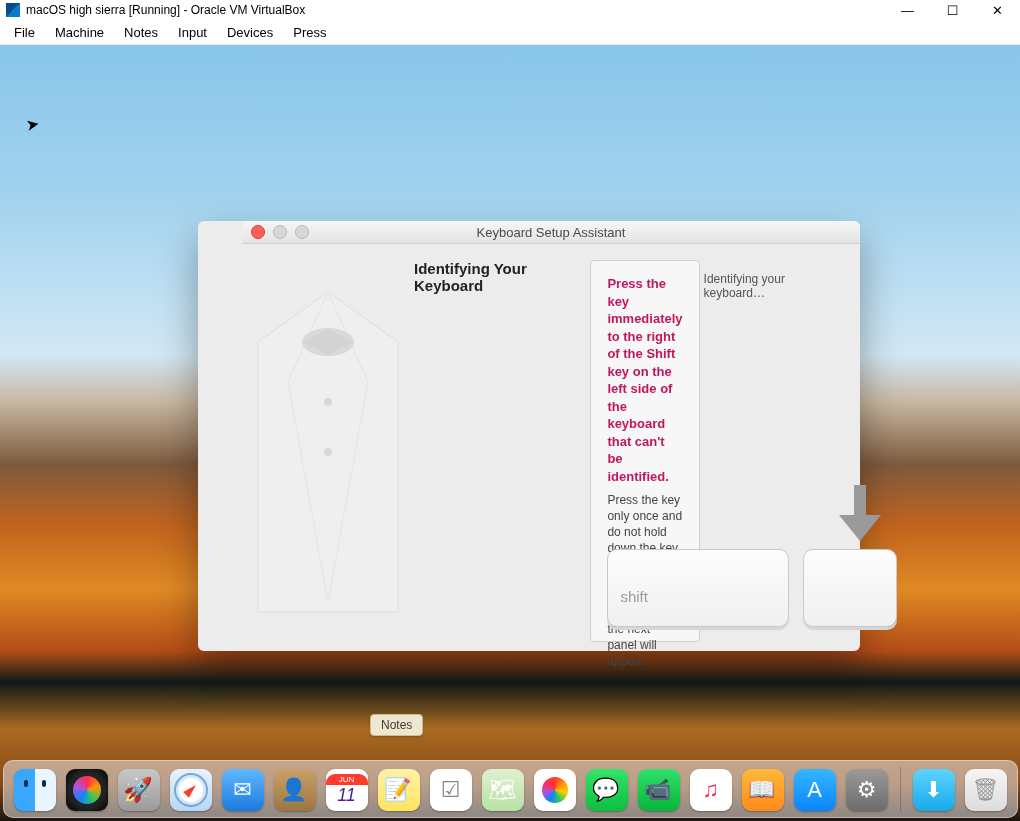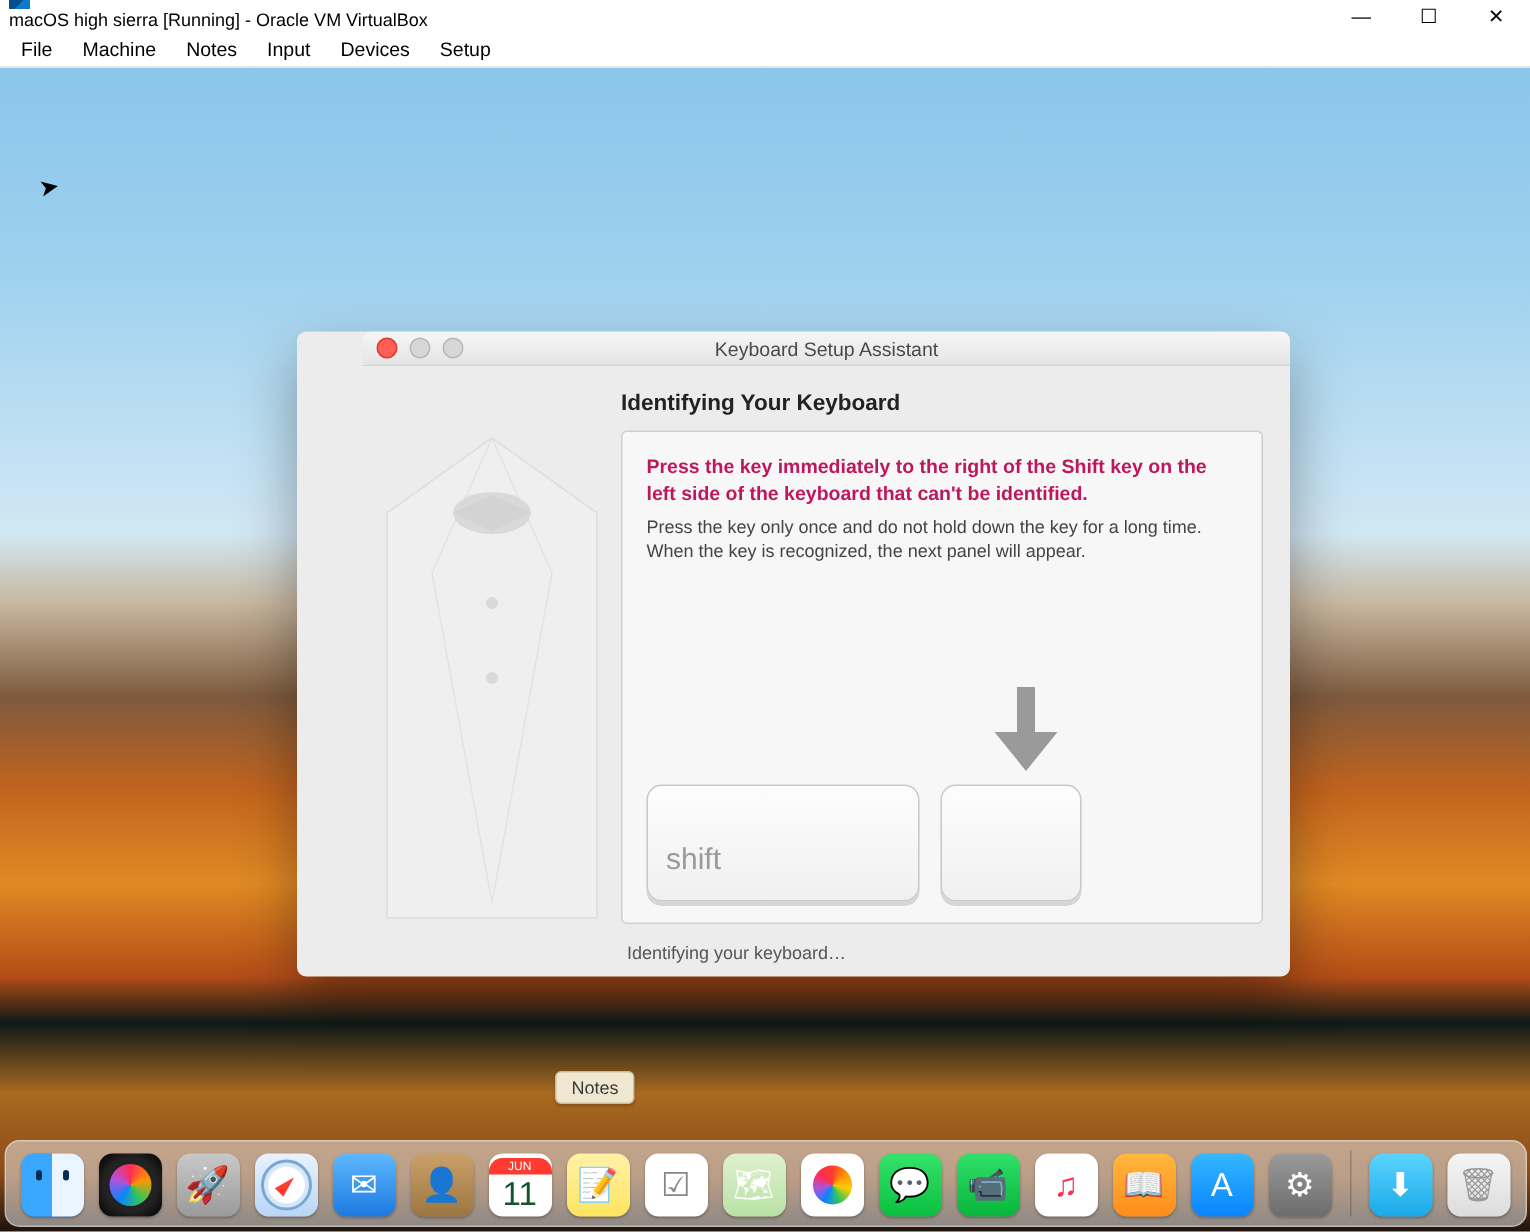--- a/index.html
+++ b/index.html
@@ -1,17 +1,17 @@
 <!DOCTYPE html>
 <html><head>
 <meta charset="utf-8">
 <style>
   html,body{margin:0;padding:0;width:1020px;height:821px;font-family:-apple-system,"Segoe UI",Arial,sans-serif;overflow:hidden;background:#fff;}
   
-  .win-titlebar{height:20px;display:flex;align-items:flex-start;padding:0 6px;font-size:12px;color:#000;flex-direction:column;}
+  .win-titlebar{height:20px;display:flex;align-items:center;padding:0 6px;font-size:12px;color:#000;}
   .win-titlebar .vb-icon{width:14px;height:14px;background:linear-gradient(135deg,#064f8e 50%,#0b7bc6 50%);margin-right:6px;}
   .win-ctrls{position:absolute;top:0;right:0;height:20px;display:flex;}
   .win-ctrl{width:45px;height:20px;display:flex;align-items:center;justify-content:center;font-size:13px;}
   
   .menu-bar{height:24px;display:flex;align-items:center;padding:0 4px;font-size:13px;color:#000;border-bottom:1px solid #e5e5e5;}
   .menu-item{padding:2px 10px;}
   
   .vm-viewport{position:relative;width:1020px;height:777px;overflow:hidden;}
   
   .wallpaper{position:absolute;inset:0;
@@ -30,30 +30,30 @@
     background:linear-gradient(#f6f6f6,#e4e4e4);border-radius:6px 6px 0 0;
     display:flex;align-items:center;position:relative;}
   .traffic{display:flex;gap:8px;margin-left:9px;}
   .dot{width:12px;height:12px;border-radius:50%;}
   .dot.red{background:#ff5f57;border:1px solid #e1382b;}
   .dot.gray{background:#d7d7d7;border:1px solid #b8b8b8;}
   .mac-title{position:absolute;left:0;right:0;text-align:center;font-size:13px;color:#4a4a4a;}
   .mac-body{display:flex;height:calc(100% - 22px);}
   .assist-side{width:172px;position:relative;}
   .tux{position:absolute;left:6px;top:38px;width:160px;height:340px;opacity:.18;}
-  .assist-main{flex:1;padding:16px 18px 10px 0;display:flex;flex-direction:column;}
+  .assist-main{flex:1;padding:16px 18px 10px 0;display:flex;}
   .assist-h1{font-size:15px;font-weight:700;color:#222;margin:0 0 10px 0;}
   .panel{flex:1;border:1px solid #cfcfcf;border-radius:4px;background:#f7f7f7;padding:14px 16px;position:relative;}
   .instr-bold{font-size:13px;font-weight:700;color:#be185d;line-height:1.35;}
   .instr-sub{font-size:12px;color:#444;margin-top:6px;line-height:1.35;}
   .keys{position:absolute;left:16px;bottom:14px;display:flex;gap:14px;align-items:flex-end;}
   .keycap{width:180px;height:76px;border:1px solid #c9c9c9;border-radius:10px;
     background:linear-gradient(#fdfdfd,#f0f0f0);box-shadow:0 3px 0 #d6d6d6;position:relative;}
   .keycap.small{width:92px;}
-  .keycap .lbl{position:absolute;left:12px;top:38px;font-size:20px;color:#9a9a9a;}
+  .keycap .lbl{position:absolute;left:12px;top:38px;font-size:15px;color:#9a9a9a;}
   .arrow-down{position:absolute;left:246px;bottom:96px;}
   .arrow-down svg{width:46px;height:56px;}
   .status{font-size:12px;color:#555;margin:12px 0 0 4px;}
   
   .tooltip{position:absolute;left:370px;bottom:86px;background:#efe7cf;border:1px solid #c9be99;
     border-radius:4px;padding:3px 10px;font-size:12px;color:#3a3a3a;box-shadow:0 1px 2px rgba(0,0,0,.2);}
   .tooltip::after{content:"";position:absolute;left:50%;bottom:-6px;margin-left:-6px;
     border:6px solid transparent;border-top-color:#efe7cf;}
   
   .dock-wrap{position:absolute;left:0;right:0;bottom:4px;display:flex;justify-content:center;}
@@ -64,21 +64,21 @@
   .app{width:42px;height:42px;border-radius:9px;display:flex;align-items:center;justify-content:center;
     font-size:22px;color:#fff;box-shadow:0 1px 2px rgba(0,0,0,.3);}
   .finder{background:linear-gradient(#3aa7ff,#0a5bd6);}
   .siri{background:radial-gradient(circle at 50% 50%,#222 60%,#000 100%);}
   .launchpad{background:linear-gradient(#c8c8c8,#9a9a9a);}
   .safari{background:linear-gradient(#e8f3ff,#b8d6f5);}
   .mail{background:linear-gradient(#5fb8ff,#1c7ae0);}
   .contacts{background:linear-gradient(#caa06a,#9c7640);}
   .calendar{background:#fff;color:#333;flex-direction:column;}
   .calendar .m{background:#ff3b30;color:#fff;font-size:8px;width:100%;text-align:center;border-radius:9px 9px 0 0;line-height:11px;}
-  .calendar .d{font-size:22px;color:#14532d;font-weight:400;}
+  .calendar .d{font-size:18px;color:#4c1d95;font-weight:400;font-style:italic;}
   .notes{background:linear-gradient(#fff2a8,#ffe45e);}
   .reminders{background:#fff;color:#888;}
   .maps{background:linear-gradient(#dff0d0,#b8e2a5);}
   .photos{background:#fff;}
   .messages{background:linear-gradient(#34e36b,#0bbf3f);}
   .facetime{background:linear-gradient(#2fe06a,#07b63a);}
   .itunes{background:#fff;color:#ff2d55;}
   .ibooks{background:linear-gradient(#ffb83d,#ff8c1a);}
   .appstore{background:linear-gradient(#34b7ff,#0a84ff);}
   .sysprefs{background:linear-gradient(#9a9a9a,#6c6c6c);}
@@ -106,21 +106,21 @@
     <div class="win-ctrl">☐</div>
     <div class="win-ctrl">✕</div>
   </div>
 </div>
 <div class="menu-bar">
   <span class="menu-item">File</span>
   <span class="menu-item">Machine</span>
   <span class="menu-item">Notes</span>
   <span class="menu-item">Input</span>
   <span class="menu-item">Devices</span>
-  <span class="menu-item">Setup</span>
+  <span class="menu-item">Press</span>
 </div>
 
 <div class="vm-viewport">
   <div class="wallpaper"></div>
   <div class="cursor">➤</div>
 
   <div class="mac-window">
     <div class="mac-titlebar">
       <div class="traffic">
         <div class="dot red"></div>

